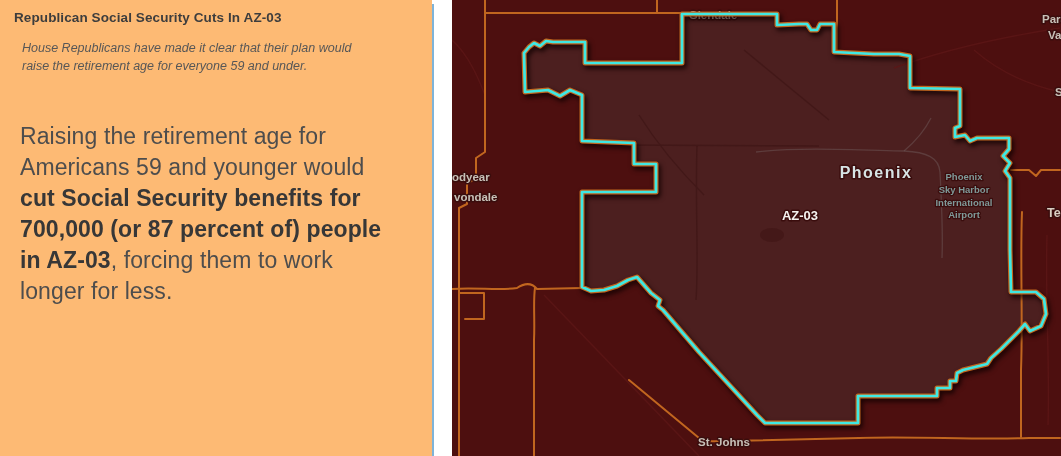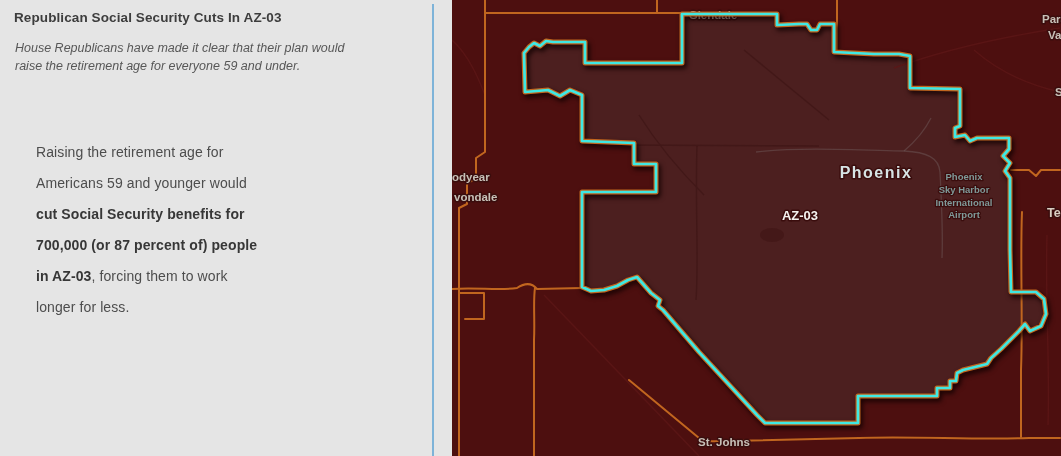--- a/index.html
+++ b/index.html
@@ -2,33 +2,33 @@
 <html style="--map-background: #4d0f0f; --district-fill: #4c1f1f; --district-outline: #3ee8e4; --road: #c1661f; --city-label: #c7c0b7; --major-city-label: #d6e3e4; --district-label: #f4f2ef; --poi-label: #7f9a99; --divider: #7eb3d8;"><head>
 <meta charset="utf-8">
 <style>
   html,body{margin:0;padding:0;}
   body{
     width:1061px;height:456px;overflow:hidden;position:relative;
     background:#ffffff;
     font-family:"Liberation Sans", sans-serif;
   }
   
-  .panel{position:absolute;left:0;top:0;width:432px;height:456px;background:#e5e5e5;padding-left:28px;}
+  .panel{position:absolute;left:0;top:0;width:432px;height:456px;background:#fdba74;}
   .panel-title{
     position:absolute;left:14px;top:10px;width:400px;
     font-size:13.5px;font-weight:600;color:#3d3d3d;letter-spacing:.1px;
   }
   .panel-subtitle{
-    position:absolute;left:15px;top:39px;width:400px;
+    position:absolute;left:22px;top:39px;width:400px;
     font-size:12.5px;font-style:italic;color:#575757;line-height:18px;
     white-space:pre-wrap;
   }
   .body-text{
-    position:absolute;left:20px;width:410px;margin:16px;
-    font-size:14px;line-height:31px;color:#4d4d4d;letter-spacing:.1px;
+    position:absolute;left:20px;width:410px;margin:0;
+    font-size:23px;line-height:31px;color:#4d4d4d;letter-spacing:.1px;
     white-space:pre-wrap;
   }
   .body-text b{font-weight:700;color:#373737;}
   .p1{top:121px;}
   .p2{top:362px;}
   .divider{
     position:absolute;left:432px;top:4px;width:2px;height:452px;
     background:var(--divider,#7eb3d8);
   }
   

